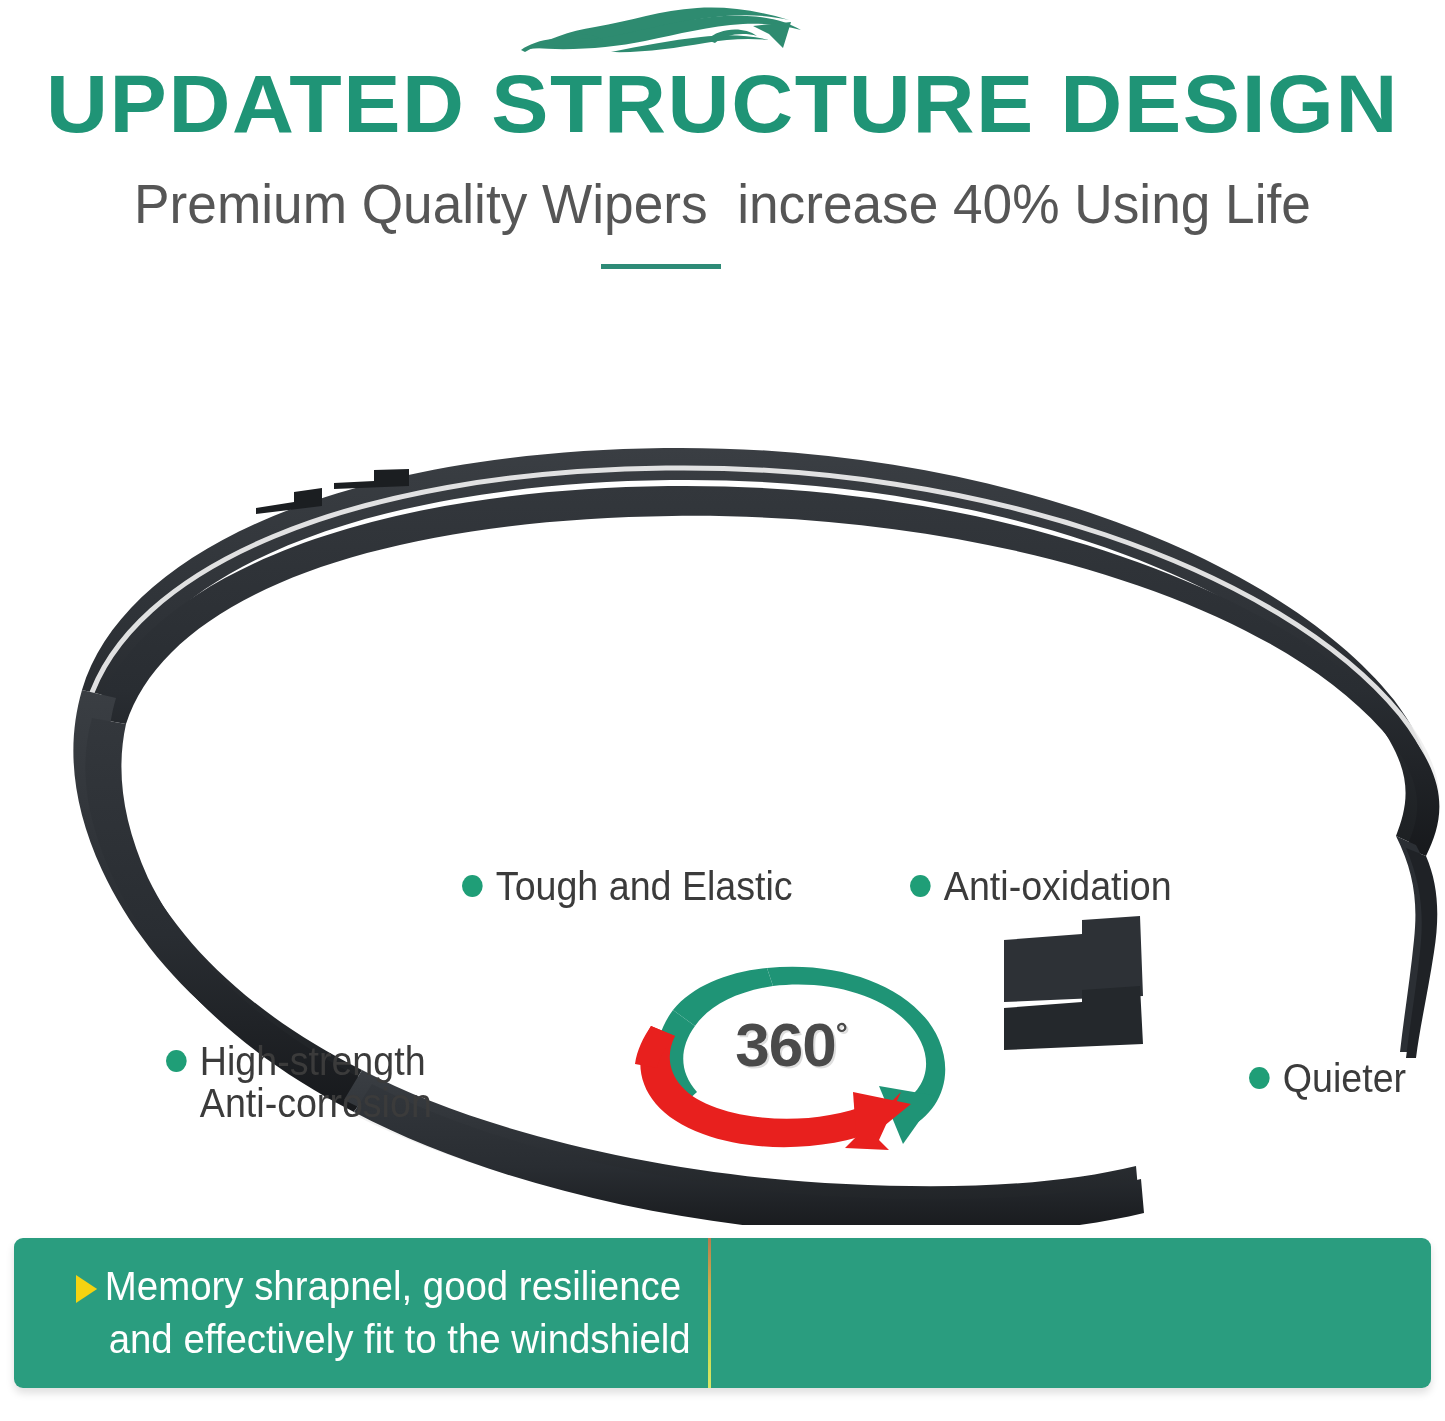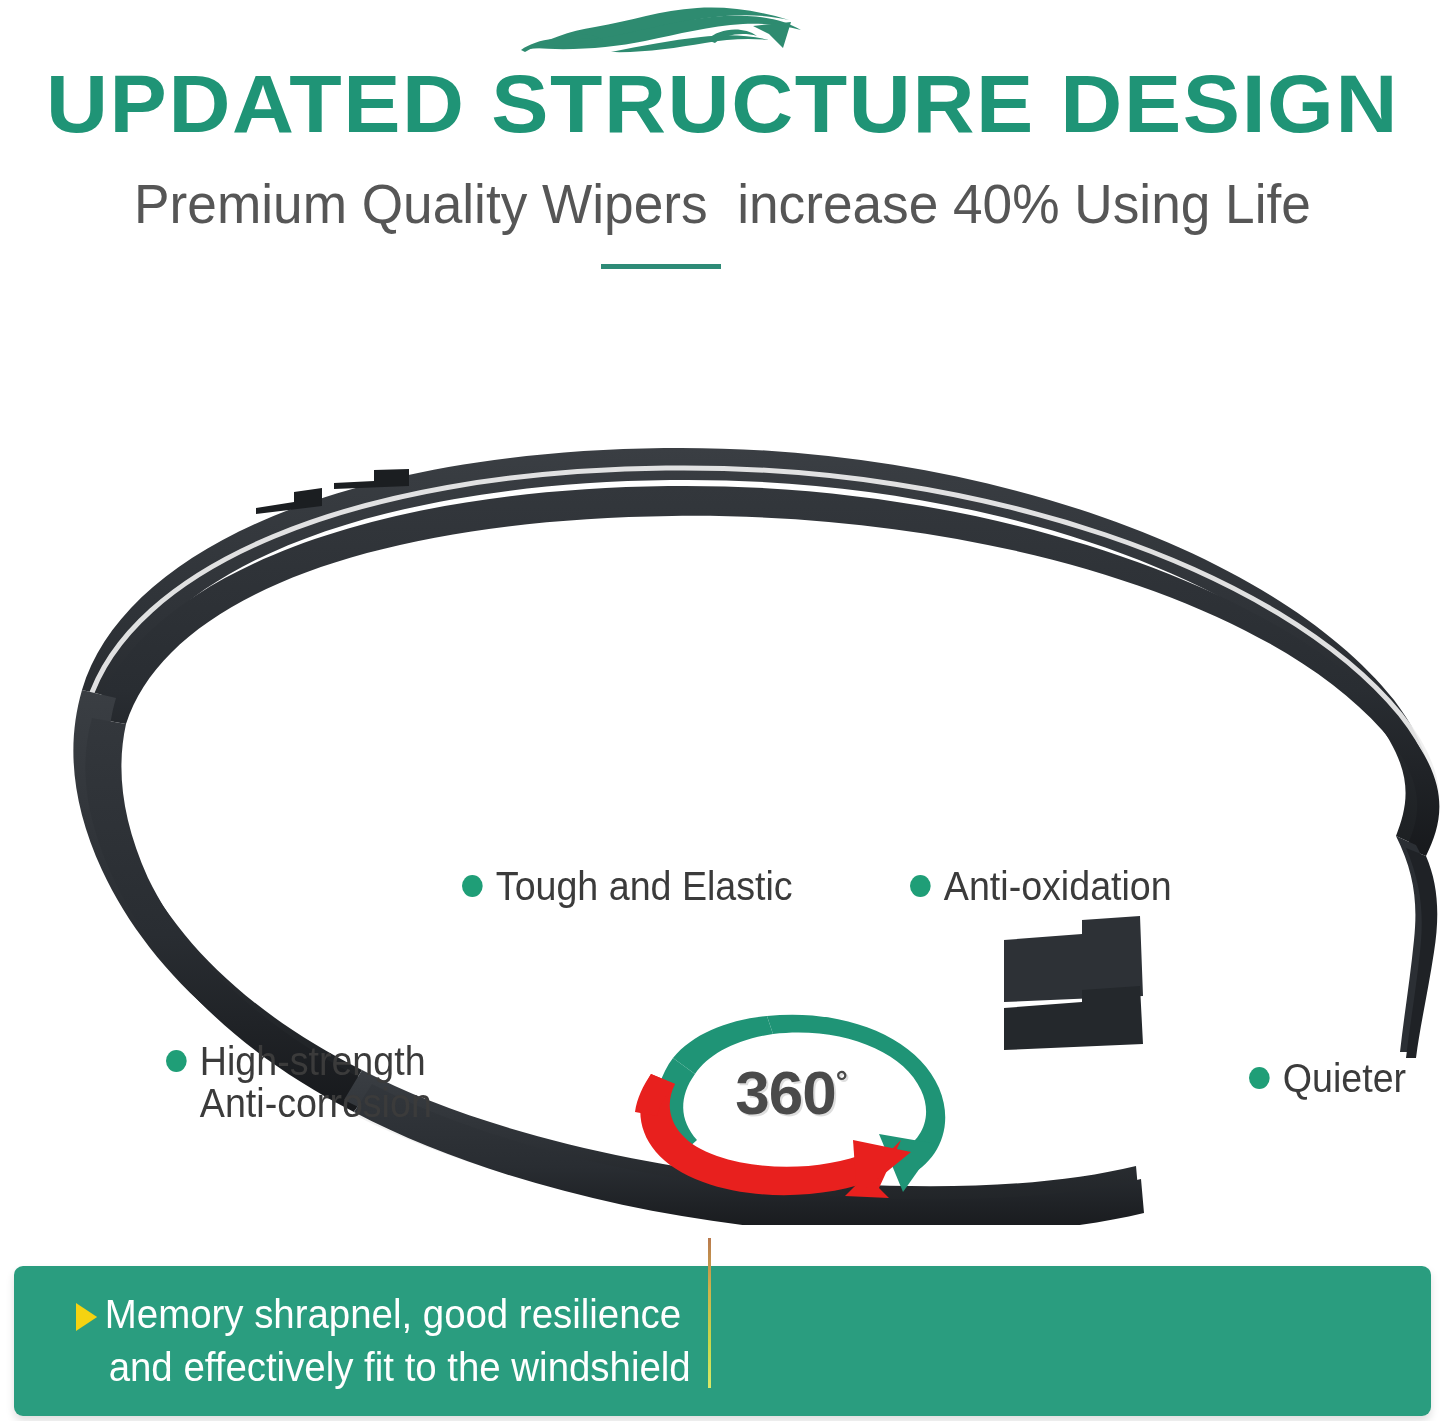--- a/index.html
+++ b/index.html
@@ -75,21 +75,21 @@
     background:#1f9e77;
     flex:0 0 auto;
     margin-top:10px;
   }
   #callout-tough       { left:418px; top:565px; }
   #callout-anti-ox     { left:866px; top:565px; }
   #callout-high-str    { left:122px; top:740px; }
   #callout-quieter     { left:1205px; top:757px; }
 
   
-  #badge-360 { position:absolute; left:573px; top:692px; width:348px; height:208px; }
+  #badge-360 { position:absolute; left:573px; top:644px; width:348px; height:208px; }
   #badge-360 svg { width:100%; height:100%; display:block; }
   #badge-text {
     position:absolute; left:0; top:70px; width:348px;
     text-align:center;
     color:#4a4a4a;
     font-family:"Liberation Sans", sans-serif;
     font-size:62px;
     font-weight:bold;
     letter-spacing:-1px;
     line-height:1;
@@ -99,21 +99,20 @@
 
   
   #banner-row {
     position:absolute; left:14px; top:1238px;
     width:1417px; height:150px;
     background:#2a9d7f;
     border-radius:9px;
     box-shadow:0 5px 9px rgba(0,0,0,0.13);
     display:flex;
     overflow:hidden;
-    margin-top:28px;
   }
   .banner-cell {
     flex:1 1 50%;
     display:flex;
     align-items:center;
     padding:0 0 0 62px;
     position:relative;
   }
   #banner-divider {
     position:absolute; left:708px; top:1238px;

